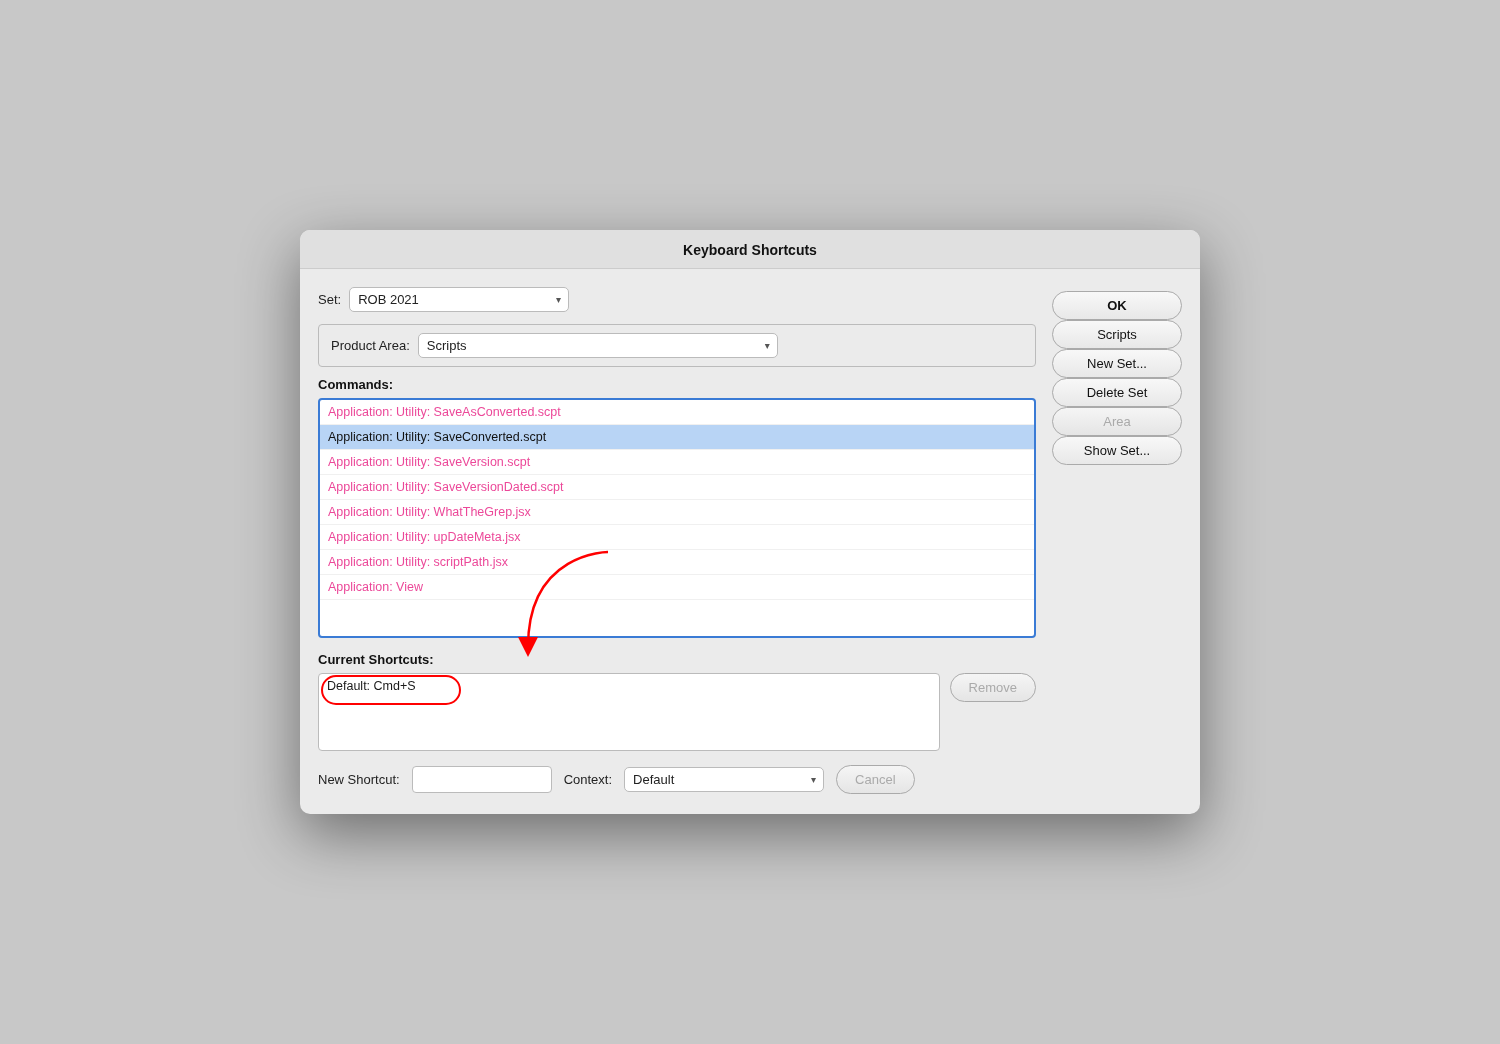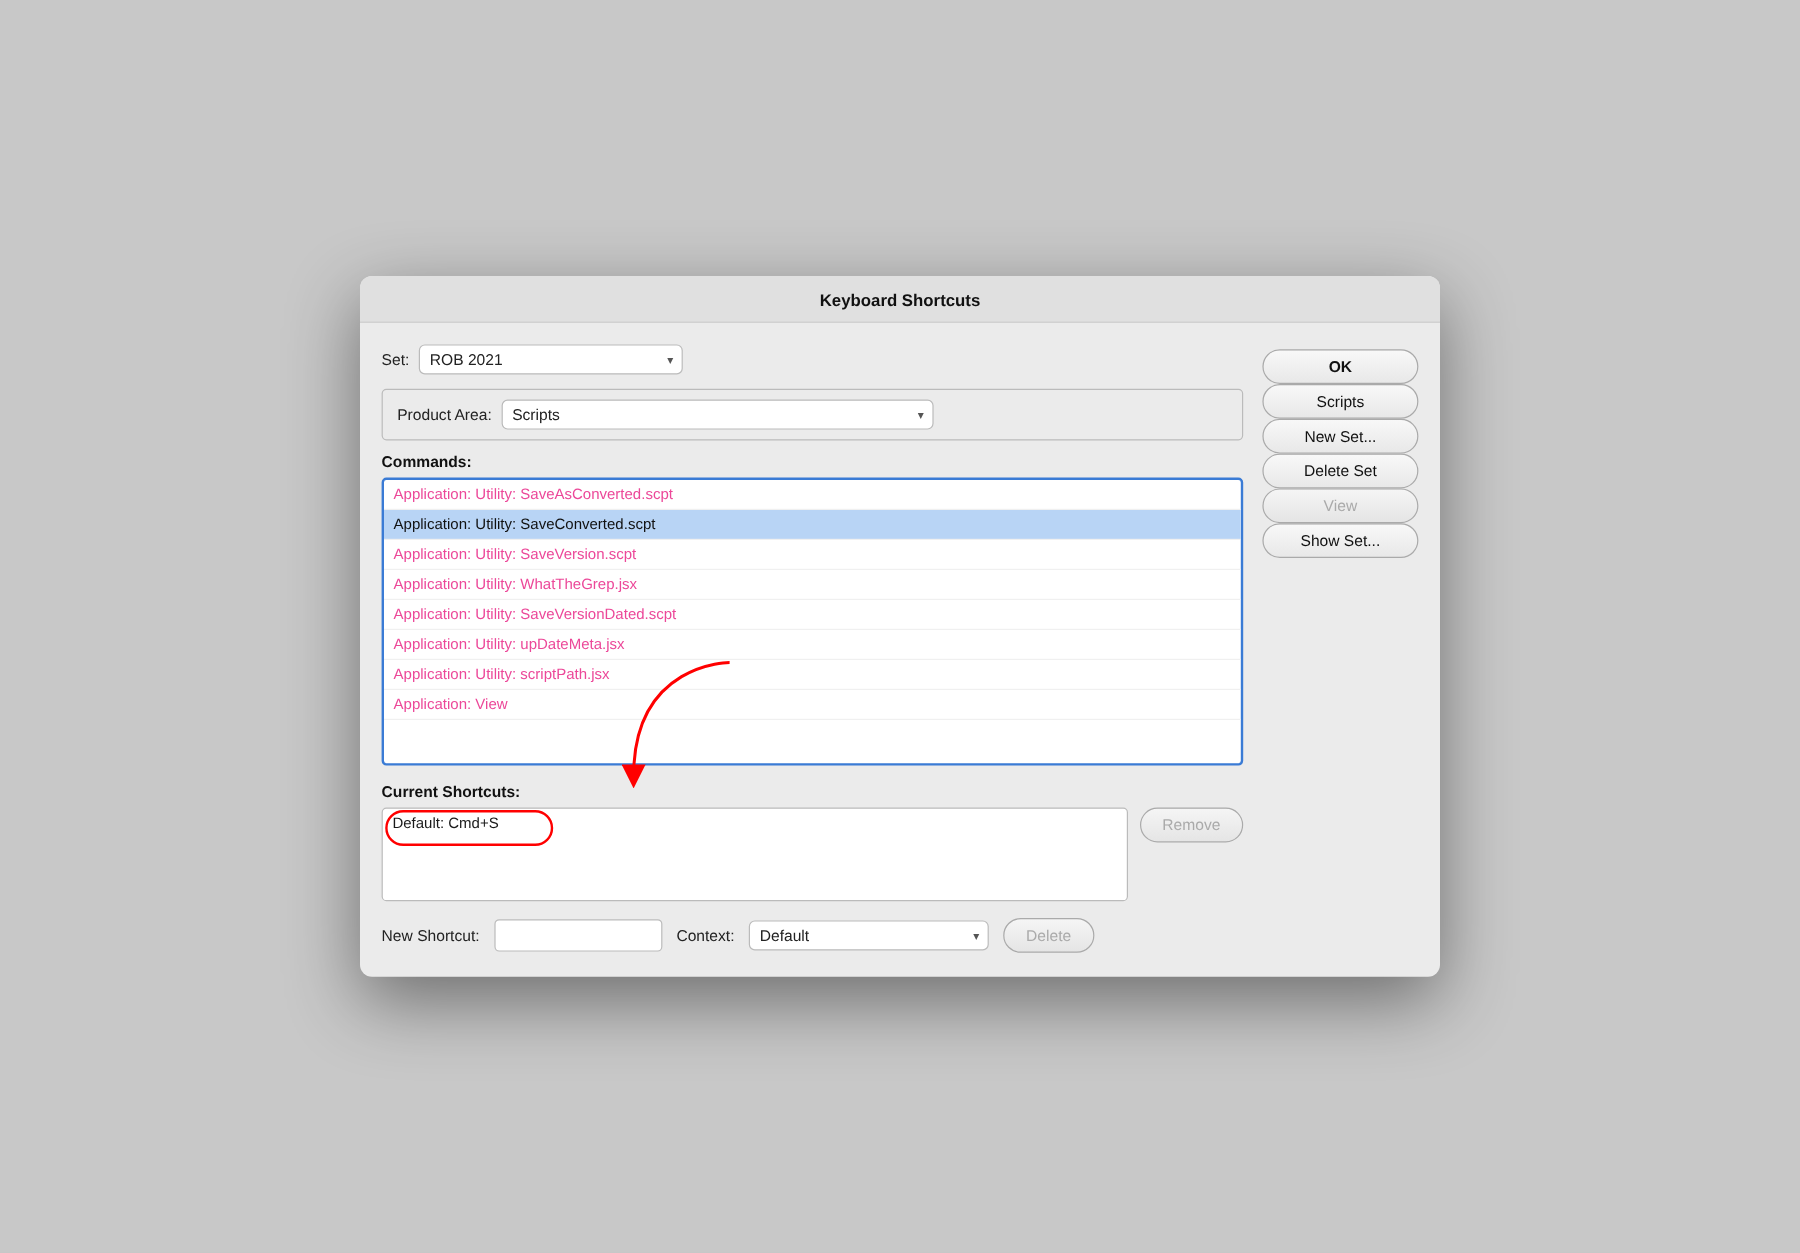--- a/index.html
+++ b/index.html
@@ -266,22 +266,22 @@
           <span class="chevron-down">▾</span>
         </div>
       </div>
 
       <div>
         <div class="section-label">Commands:</div>
         <div class="commands-box">
           <div class="command-item">Application: Utility: SaveAsConverted.scpt</div>
           <div class="command-item selected">Application: Utility: SaveConverted.scpt</div>
           <div class="command-item">Application: Utility: SaveVersion.scpt</div>
+          <div class="command-item">Application: Utility: SaveVersionDated.scpt</div>
           <div class="command-item">Application: Utility: WhatTheGrep.jsx</div>
-          <div class="command-item">Application: Utility: SaveVersionDated.scpt</div>
           <div class="command-item">Application: Utility: upDateMeta.jsx</div>
           <div class="command-item">Application: Utility: scriptPath.jsx</div>
           <div class="command-item">Application: View</div>
         </div>
       </div>
 
       <div class="current-shortcuts-section annotation-container">
         <div class="section-label">Current Shortcuts:</div>
 
         <svg class="arrow-svg" width="200" height="120" viewBox="0 0 200 120">
@@ -309,27 +309,27 @@
         <input type="text" class="new-shortcut-input" value="" style="">
 
         <span class="label">Context:</span>
         <div class="select-wrapper context-select">
           <select>
             <option>Default</option>
           </select>
           <span class="chevron-down">▾</span>
         </div>
 
-        <button class="btn disabled">Delete</button>
+        <button class="btn disabled">Cancel</button>
       </div>
 
     </div>
 
     <div class="side-panel">
       <button class="btn primary">OK</button>
       <button class="btn">Scripts</button>
       <button class="btn">New Set...</button>
       <button class="btn">Delete Set</button>
-      <button class="btn disabled">View</button>
+      <button class="btn disabled">Area</button>
       <button class="btn">Show Set...</button>
     </div>
   </div>
 </div>
 
 </body></html>

